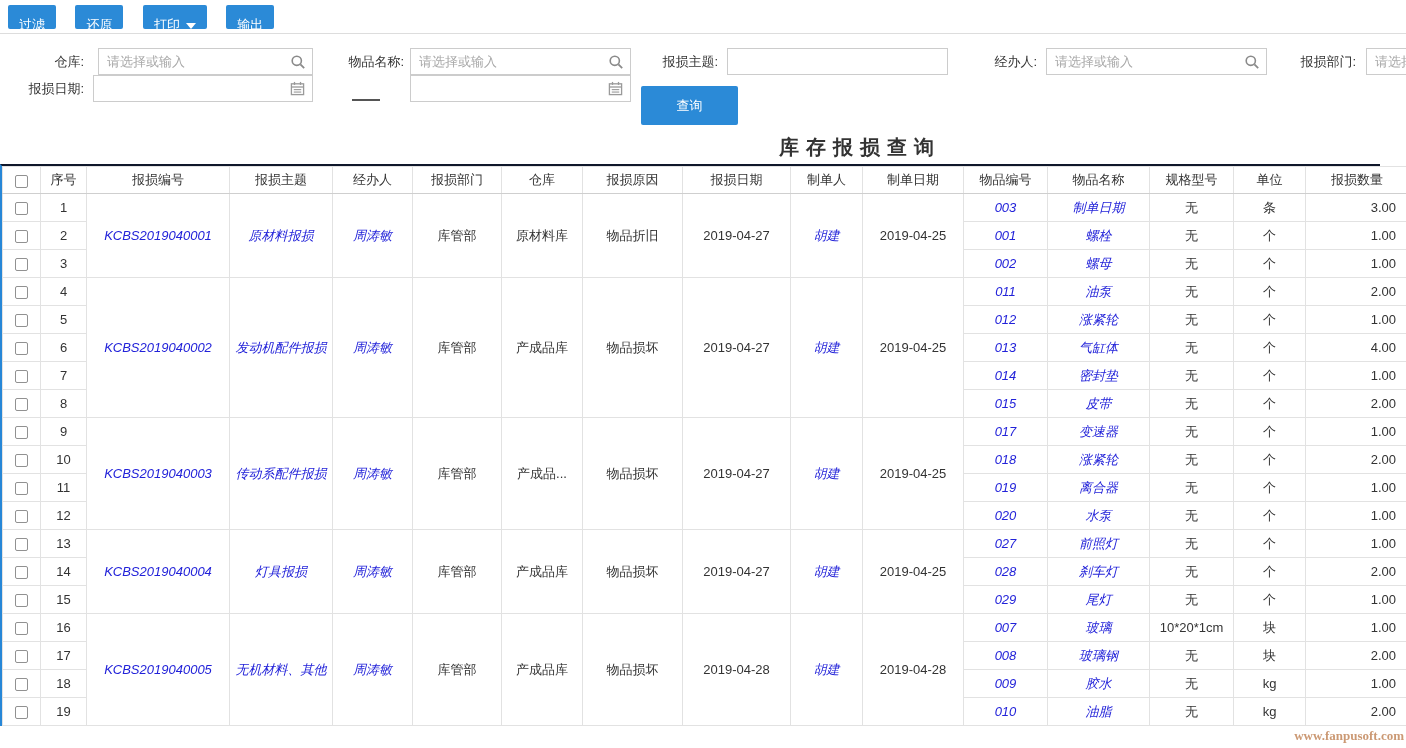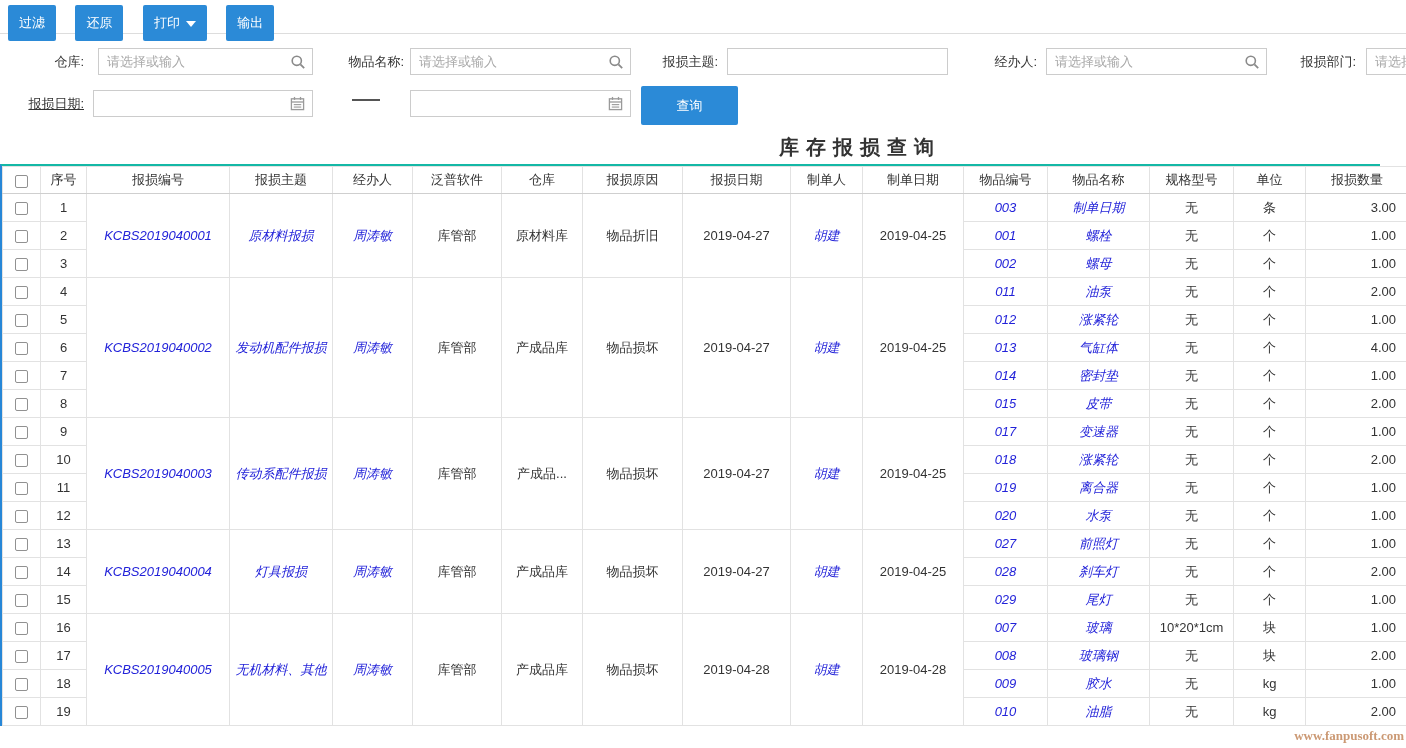--- a/index.html
+++ b/index.html
@@ -1,21 +1,21 @@
 <!DOCTYPE html>
 <html><head>
 <meta charset="utf-8">
 <style>
   * { margin:0; padding:0; box-sizing:border-box; }
   html,body { width:1406px; height:748px; overflow:hidden; background:#fff;
               font-family:"Liberation Sans", sans-serif; }
 
   
   .toolbar { height:34px; padding:5px 0 0 8px; border-bottom:1px solid #ddd; }
-  .tbtn { display:inline-block; height:36px; line-height:24px; padding:0 11px;
+  .tbtn { display:inline-block; height:24px; line-height:24px; padding:8px 11px;
           background:#2b8ad7; color:#fff; font-size:13px; border:none;
           border-radius:2px; margin-right:15px; cursor:pointer; vertical-align:top; }
   .caret { display:inline-block; width:0; height:0; border-left:5px solid transparent;
            border-right:5px solid transparent; border-top:6px solid #fff;
            margin-left:6px; vertical-align:middle; }
 
   
   .filters { position:relative; height:96px; }
   .flabel { position:absolute; width:84px; text-align:right; font-size:13px;
             color:#333; line-height:27px; }
@@ -23,29 +23,29 @@
   .field input { width:100%; height:27px; border:1px solid #ccc; font-size:13px;
                  color:#333; padding:0 28px 0 8px; background:#fff; outline:none; }
   .field input.plain { padding-right:8px; }
   .field input::placeholder { color:#a8a8a8; }
   .ficon { position:absolute; right:7px; top:6px; width:16px; height:16px; cursor:pointer; }
   .dash { position:absolute; left:352px; top:65px; width:28px; height:2px; background:#555; }
   .sbtn { position:absolute; left:641px; top:52px; width:97px; height:39px;
           background:#2b8ad7; color:#fff; font-size:13px; border:none;
           border-radius:2px; cursor:pointer; }
 
-  .r1 { top:14px; } .r2 { top:56px;text-decoration:underline; }
+  .r1 { top:14px; } .r2 { top:41px; }
 
   
   .title-row { height:34px; line-height:34px; }
   .title-row h1 { font-size:20px; font-weight:bold; color:#333;
                   letter-spacing:7px; padding-left:779px; white-space:nowrap; }
 
   
-  .table-wrap { width:1380px; border-top:2px solid #14b8a6; border-left:2px solid #2787d7; }
+  .table-wrap { width:1380px; border-top:2px solid #0f172a; border-left:2px solid #2787d7; }
   table { border-collapse:collapse; table-layout:fixed; width:1406px; }
   th,td { border:1px solid #e2e2e2; font-size:13px; color:#333; text-align:center;
           height:28px; padding:0 4px; overflow:hidden; white-space:nowrap; }
   thead th { height:27px; font-weight:normal; border-bottom:1px solid #cfcfcf; background:#fff; }
   td.lnk { color:#2222d9; cursor:pointer;font-style:italic; }
   td.num { text-align:right; padding-right:12px; }
   .cb { display:inline-block; width:13px; height:13px; border:1px solid #919191;
         border-radius:2px; background:#fff; vertical-align:middle; cursor:pointer; }
 
   
@@ -166,21 +166,21 @@
         <col style="width:72px">
     <col style="width:103px">
   </colgroup>
   <thead>
     <tr id="thead-row">
       <th><span class="cb"></span></th>
     <th>序号</th>
           <th>报损编号</th>
           <th>报损主题</th>
           <th>经办人</th>
-          <th>泛普软件</th>
+          <th>报损部门</th>
           <th>仓库</th>
           <th>报损原因</th>
           <th>报损日期</th>
           <th>制单人</th>
           <th>制单日期</th>
           <th>物品编号</th>
           <th>物品名称</th>
           <th>规格型号</th>
           <th>单位</th>
           <th>报损数量</th>

